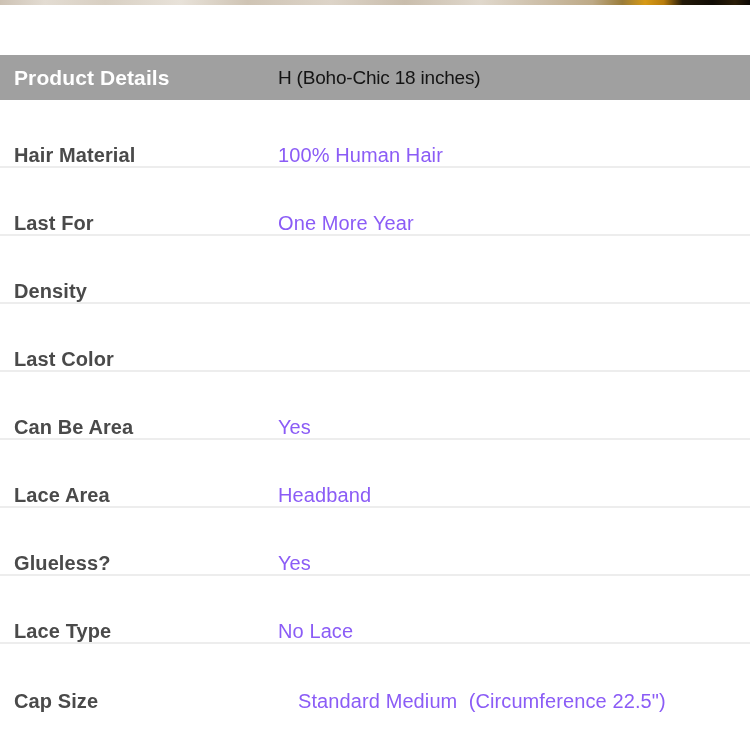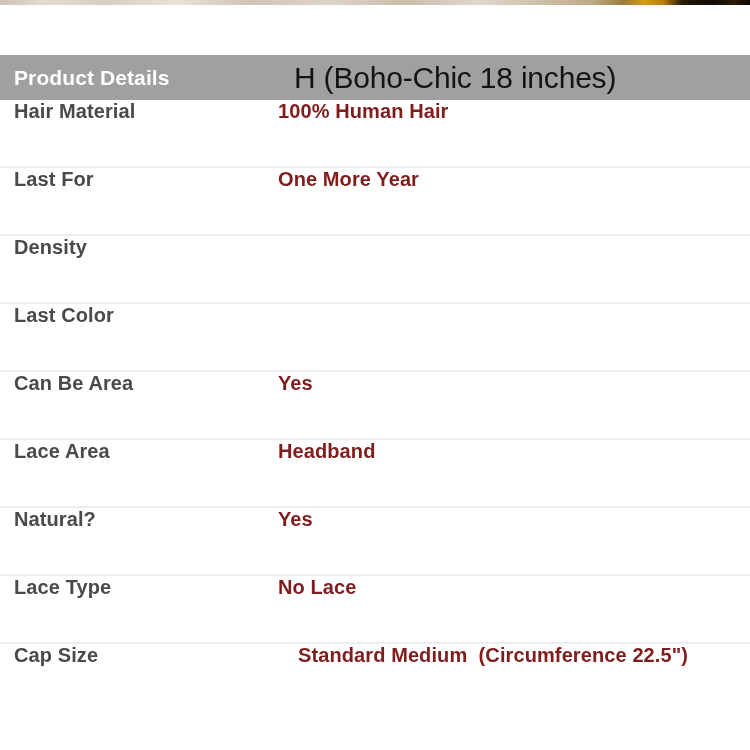--- a/index.html
+++ b/index.html
@@ -71,30 +71,29 @@
     box-sizing: border-box;
     color: #ffffff;
     font-size: 21px;
     font-weight: bold;
     letter-spacing: 0.1px;
     line-height: 1;
   }
   .spec-header .hdr-value {
     flex: 1;
     color: #141414;
-    font-size: 30px;
+    font-size: 19px;
     font-weight: normal;
     letter-spacing: -0.2px;
     line-height: 1;
-    margin-left: 16px;
   }
 
   .spec-row {
     display: flex;
-    align-items: flex-start;
+    align-items: flex-end;
     height: 68px;
     border-bottom: 2px solid #ededed;
     box-sizing: border-box;
   }
   .spec-row.last {
     border-bottom: none;
     gap: 20px;
   }
   .spec-row .cell-label {
     width: 278px;
@@ -103,23 +102,23 @@
     color: #4a4a4a;
     font-size: 20px;
     font-weight: bold;
     letter-spacing: 0.1px;
     line-height: 1.1;
   }
   .spec-row .cell-value {
     flex: 1;
     padding-right: 6px;
     box-sizing: border-box;
-    color: #7f1d1d;
+    color: #8b5cf6;
     font-size: 20px;
-    font-weight: bold;
+    font-weight: normal;
     letter-spacing: 0.1px;
     line-height: 1.1;
     white-space: pre;
   }
 </style>
 </head>
 <body>
 
 <div id="page">
 
@@ -154,21 +153,21 @@
       <div class="cell-label">Can Be Area</div>
       <div class="cell-value">Yes</div>
     </div>
 
     <div class="spec-row">
       <div class="cell-label">Lace Area</div>
       <div class="cell-value">Headband</div>
     </div>
 
     <div class="spec-row">
-      <div class="cell-label">Natural?</div>
+      <div class="cell-label">Glueless?</div>
       <div class="cell-value">Yes</div>
     </div>
 
     <div class="spec-row">
       <div class="cell-label">Lace Type</div>
       <div class="cell-value">No Lace</div>
     </div>
 
     <div class="spec-row last">
       <div class="cell-label">Cap Size</div>

